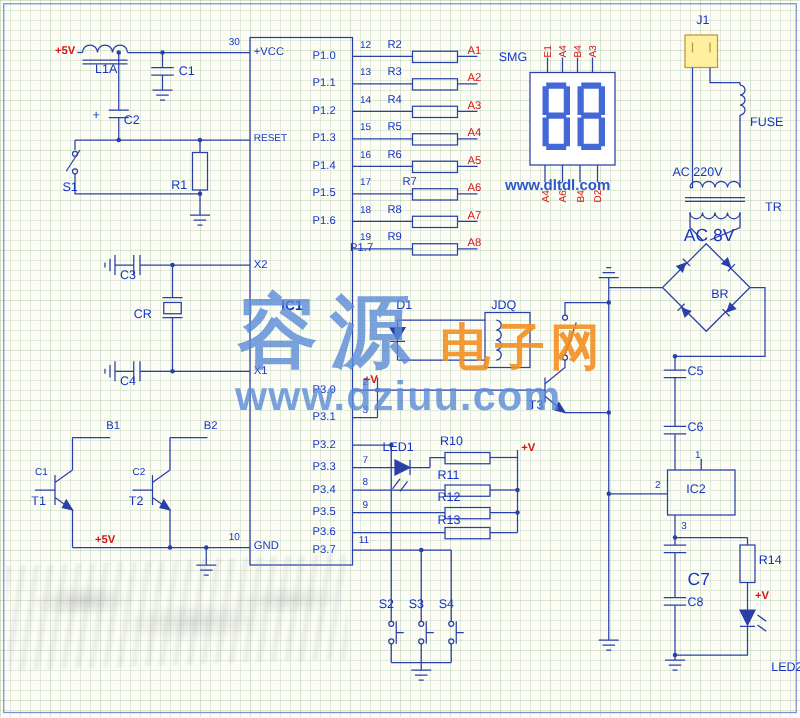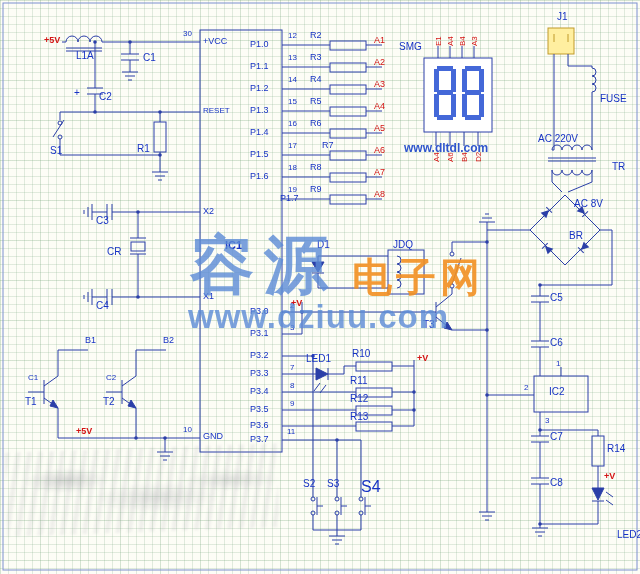--- a/index.html
+++ b/index.html
@@ -332,43 +332,43 @@
       <span class="lbl" style="left: 471px; top: 46px; font-size: 8px; color: rgb(212, 20, 20); transform: rotate(-90deg); transform-origin: 0px 0px;">A3</span>
       <span class="lbl" style="left: 433px; top: 162px; font-size: 8px; color: rgb(212, 20, 20); transform: rotate(-90deg); transform-origin: 0px 0px;">A4</span>
       <span class="lbl" style="left: 447px; top: 162px; font-size: 8px; color: rgb(212, 20, 20); transform: rotate(-90deg); transform-origin: 0px 0px;">A6</span>
       <span class="lbl" style="left: 461px; top: 162px; font-size: 8px; color: rgb(212, 20, 20); transform: rotate(-90deg); transform-origin: 0px 0px;">B4</span>
       <span class="lbl" style="left: 475px; top: 162px; font-size: 8px; color: rgb(212, 20, 20); transform: rotate(-90deg); transform-origin: 0px 0px;">D2</span>
       <span class="lbl" style="left: 404px; top: 142px; font-size: 12px; color: rgb(47, 85, 204); font-weight: bold;">www.dltdl.com</span>
       <span class="lbl" style="left: 557px; top: 12px; font-size: 10px; color: rgb(23, 51, 196);">J1</span>
       <span class="lbl" style="left: 600px; top: 94px; font-size: 10px; color: rgb(23, 51, 196);">FUSE</span>
       <span class="lbl" style="left: 538px; top: 134px; font-size: 10px; color: rgb(23, 51, 196);">AC 220V</span>
       <span class="lbl" style="left: 612px; top: 162px; font-size: 10px; color: rgb(23, 51, 196);">TR</span>
-      <span class="lbl" style="left: 574px; top: 181px; font-size: 10px; color: rgb(23, 51, 196); margin-top: 18px;">AC 8V</span>
+      <span class="lbl" style="left: 547px; top: 181px; font-size: 14px; color: rgb(23, 51, 196);">AC 8V</span>
       <span class="lbl" style="left: 569px; top: 231px; font-size: 10px; color: rgb(23, 51, 196);">BR</span>
       <span class="lbl" style="left: 550px; top: 293px; font-size: 10px; color: rgb(23, 51, 196);">C5</span>
       <span class="lbl" style="left: 550px; top: 338px; font-size: 10px; color: rgb(23, 51, 196);">C6</span>
       <span class="lbl" style="left: 556px; top: 360px; font-size: 8px; color: rgb(23, 51, 196);">1</span>
       <span class="lbl" style="left: 549px; top: 387px; font-size: 10px; color: rgb(23, 51, 196);">IC2</span>
       <span class="lbl" style="left: 524px; top: 384px; font-size: 8px; color: rgb(23, 51, 196);">2</span>
       <span class="lbl" style="left: 545px; top: 417px; font-size: 8px; color: rgb(23, 51, 196);">3</span>
-      <span class="lbl" style="left: 550px; top: 432px; font-size: 10px; color: rgb(23, 51, 196);">C7</span>
+      <span class="lbl" style="left: 550px; top: 456px; font-size: 14px; color: rgb(23, 51, 196);">C7</span>
       <span class="lbl" style="left: 550px; top: 478px; font-size: 10px; color: rgb(23, 51, 196);">C8</span>
       <span class="lbl" style="left: 607px; top: 444px; font-size: 10px; color: rgb(23, 51, 196);">R14</span>
       <span class="lbl" style="left: 604px; top: 472px; font-size: 9px; color: rgb(212, 20, 20); font-weight: bold;">+V</span>
       <span class="lbl" style="left: 583px; top: 530px; font-size: 10px; color: rgb(23, 51, 196); margin-left: 34px;">LED2</span>
       <span class="lbl" style="left: 85px; top: 336px; font-size: 9px; color: rgb(23, 51, 196);">B1</span>
       <span class="lbl" style="left: 163px; top: 336px; font-size: 9px; color: rgb(23, 51, 196);">B2</span>
       <span class="lbl" style="left: 28px; top: 374px; font-size: 8px; color: rgb(23, 51, 196);">C1</span>
       <span class="lbl" style="left: 106px; top: 374px; font-size: 8px; color: rgb(23, 51, 196);">C2</span>
       <span class="lbl" style="left: 25px; top: 397px; font-size: 10px; color: rgb(23, 51, 196);">T1</span>
       <span class="lbl" style="left: 103px; top: 397px; font-size: 10px; color: rgb(23, 51, 196);">T2</span>
       <span class="lbl" style="left: 76px; top: 427px; font-size: 9px; color: rgb(212, 20, 20); font-weight: bold;">+5V</span>
       <span class="lbl" style="left: 303px; top: 479px; font-size: 10px; color: rgb(23, 51, 196);">S2</span>
       <span class="lbl" style="left: 327px; top: 479px; font-size: 10px; color: rgb(23, 51, 196);">S3</span>
-      <span class="lbl" style="left: 361px; top: 479px; font-size: 16px; color: rgb(23, 51, 196); text-align: right;">S4</span>
+      <span class="lbl" style="left: 351px; top: 479px; font-size: 10px; color: rgb(23, 51, 196); text-align: right;">S4</span>
     </div>
 
   <div id="wm-cn1" class="wm">容源</div>
   <div id="wm-cn2" class="wm">电子网</div>
   <div id="wm-url" class="wm">www.dziuu.com</div>
 
   <div id="smudge"></div>
 </div>
 
 </body></html>

